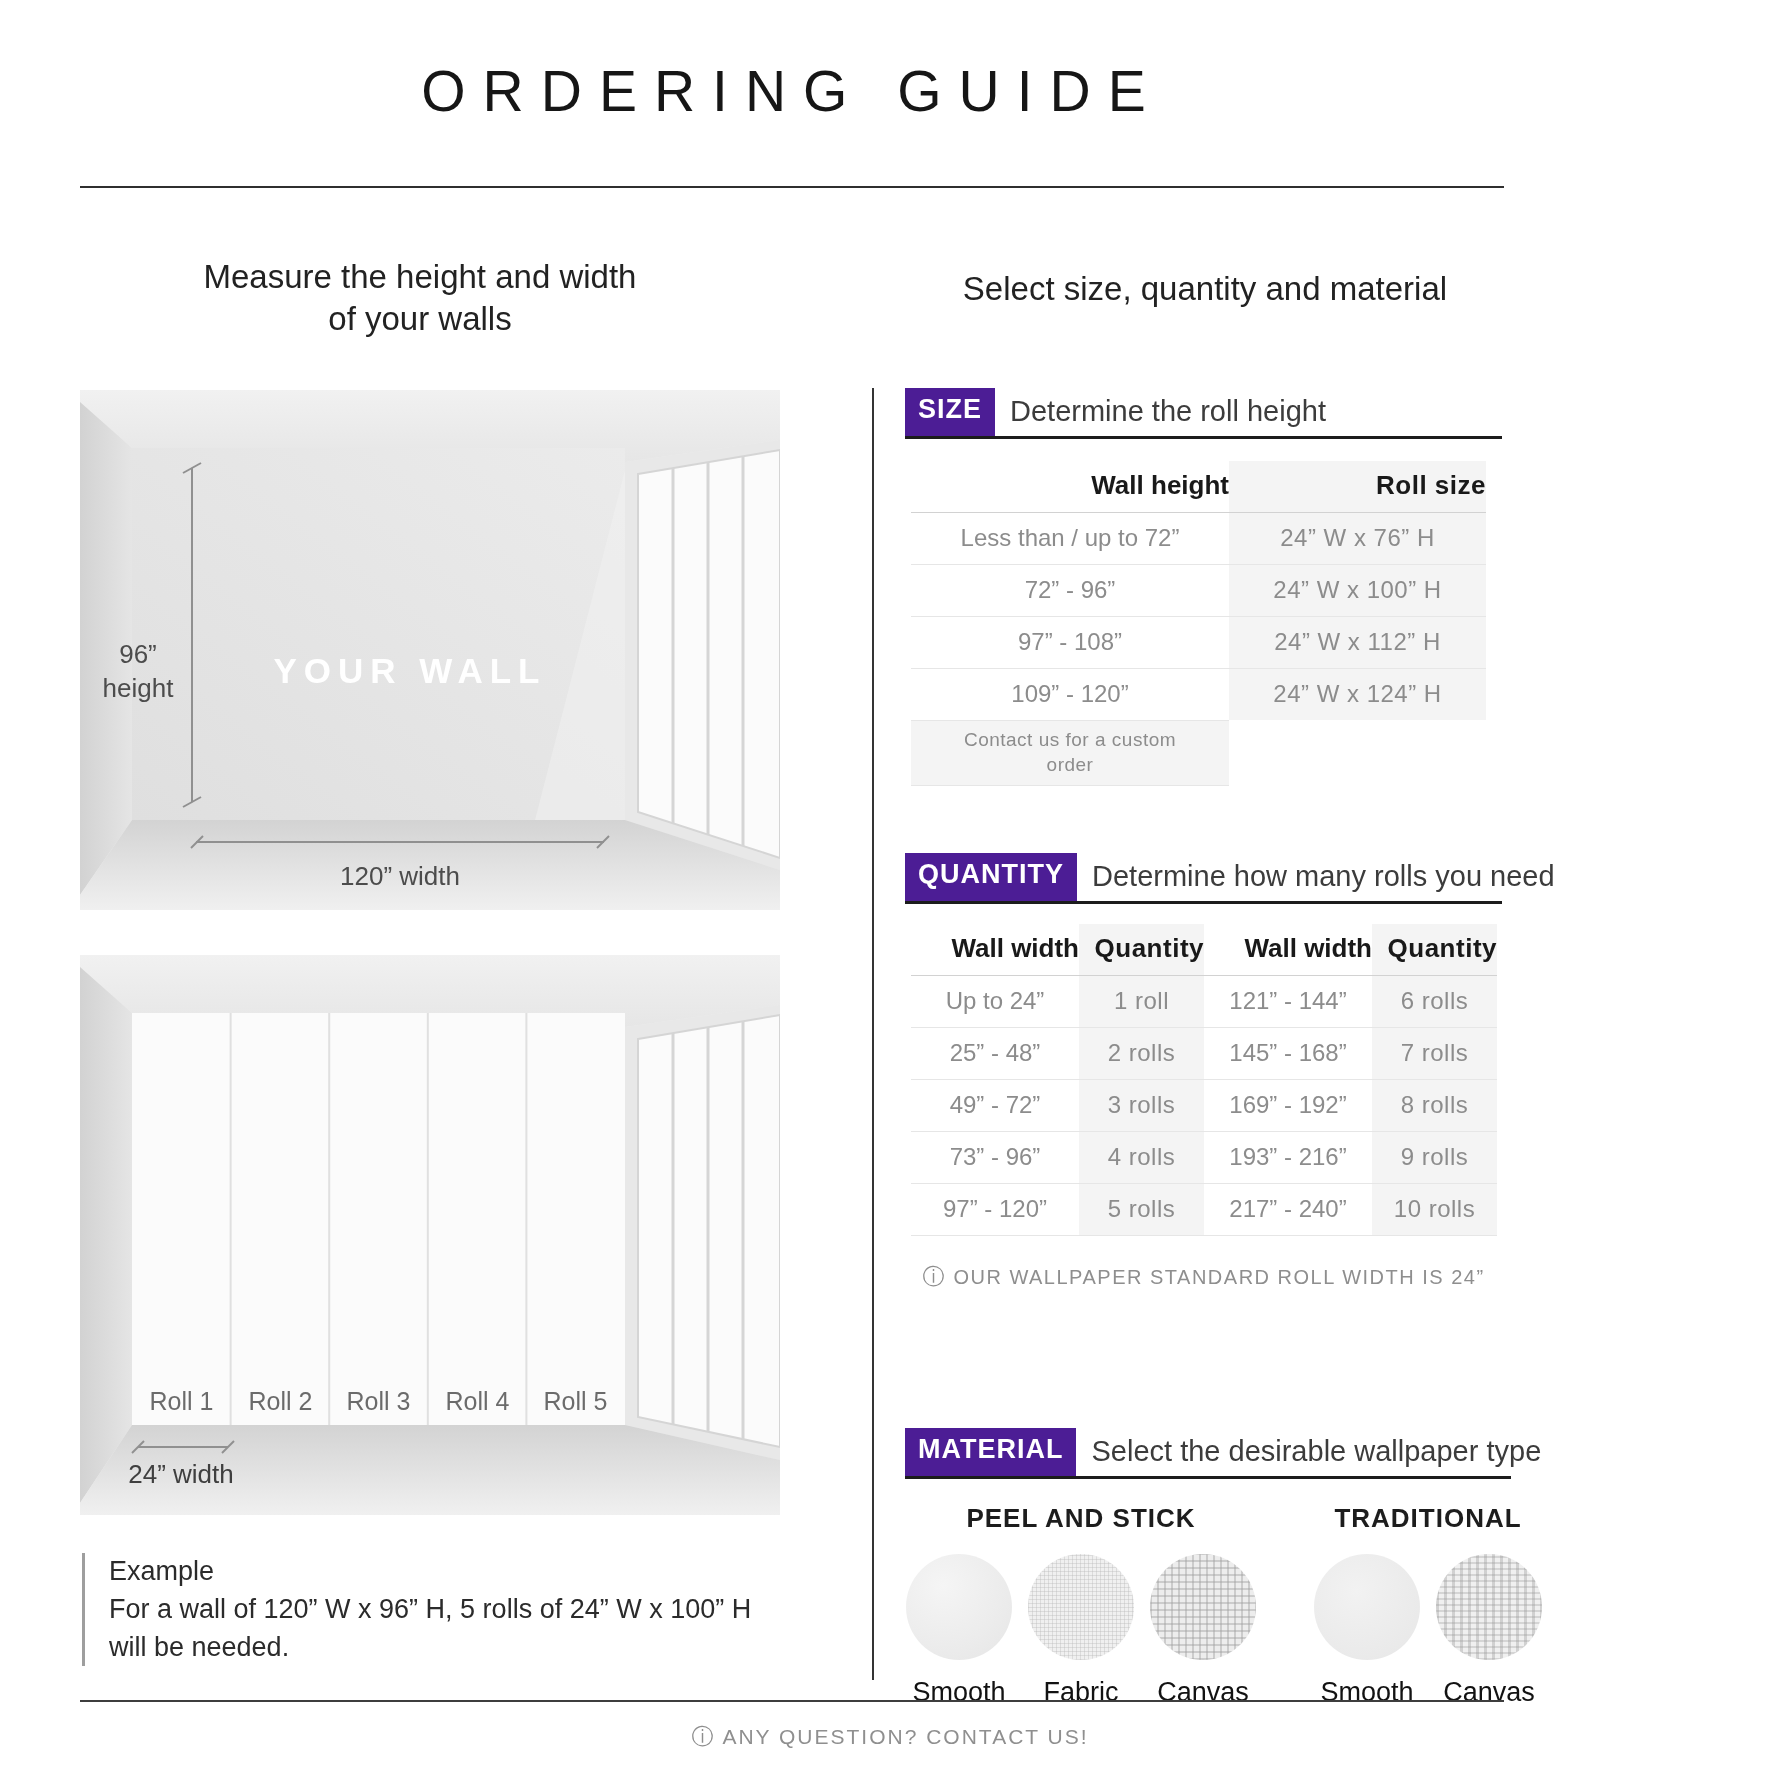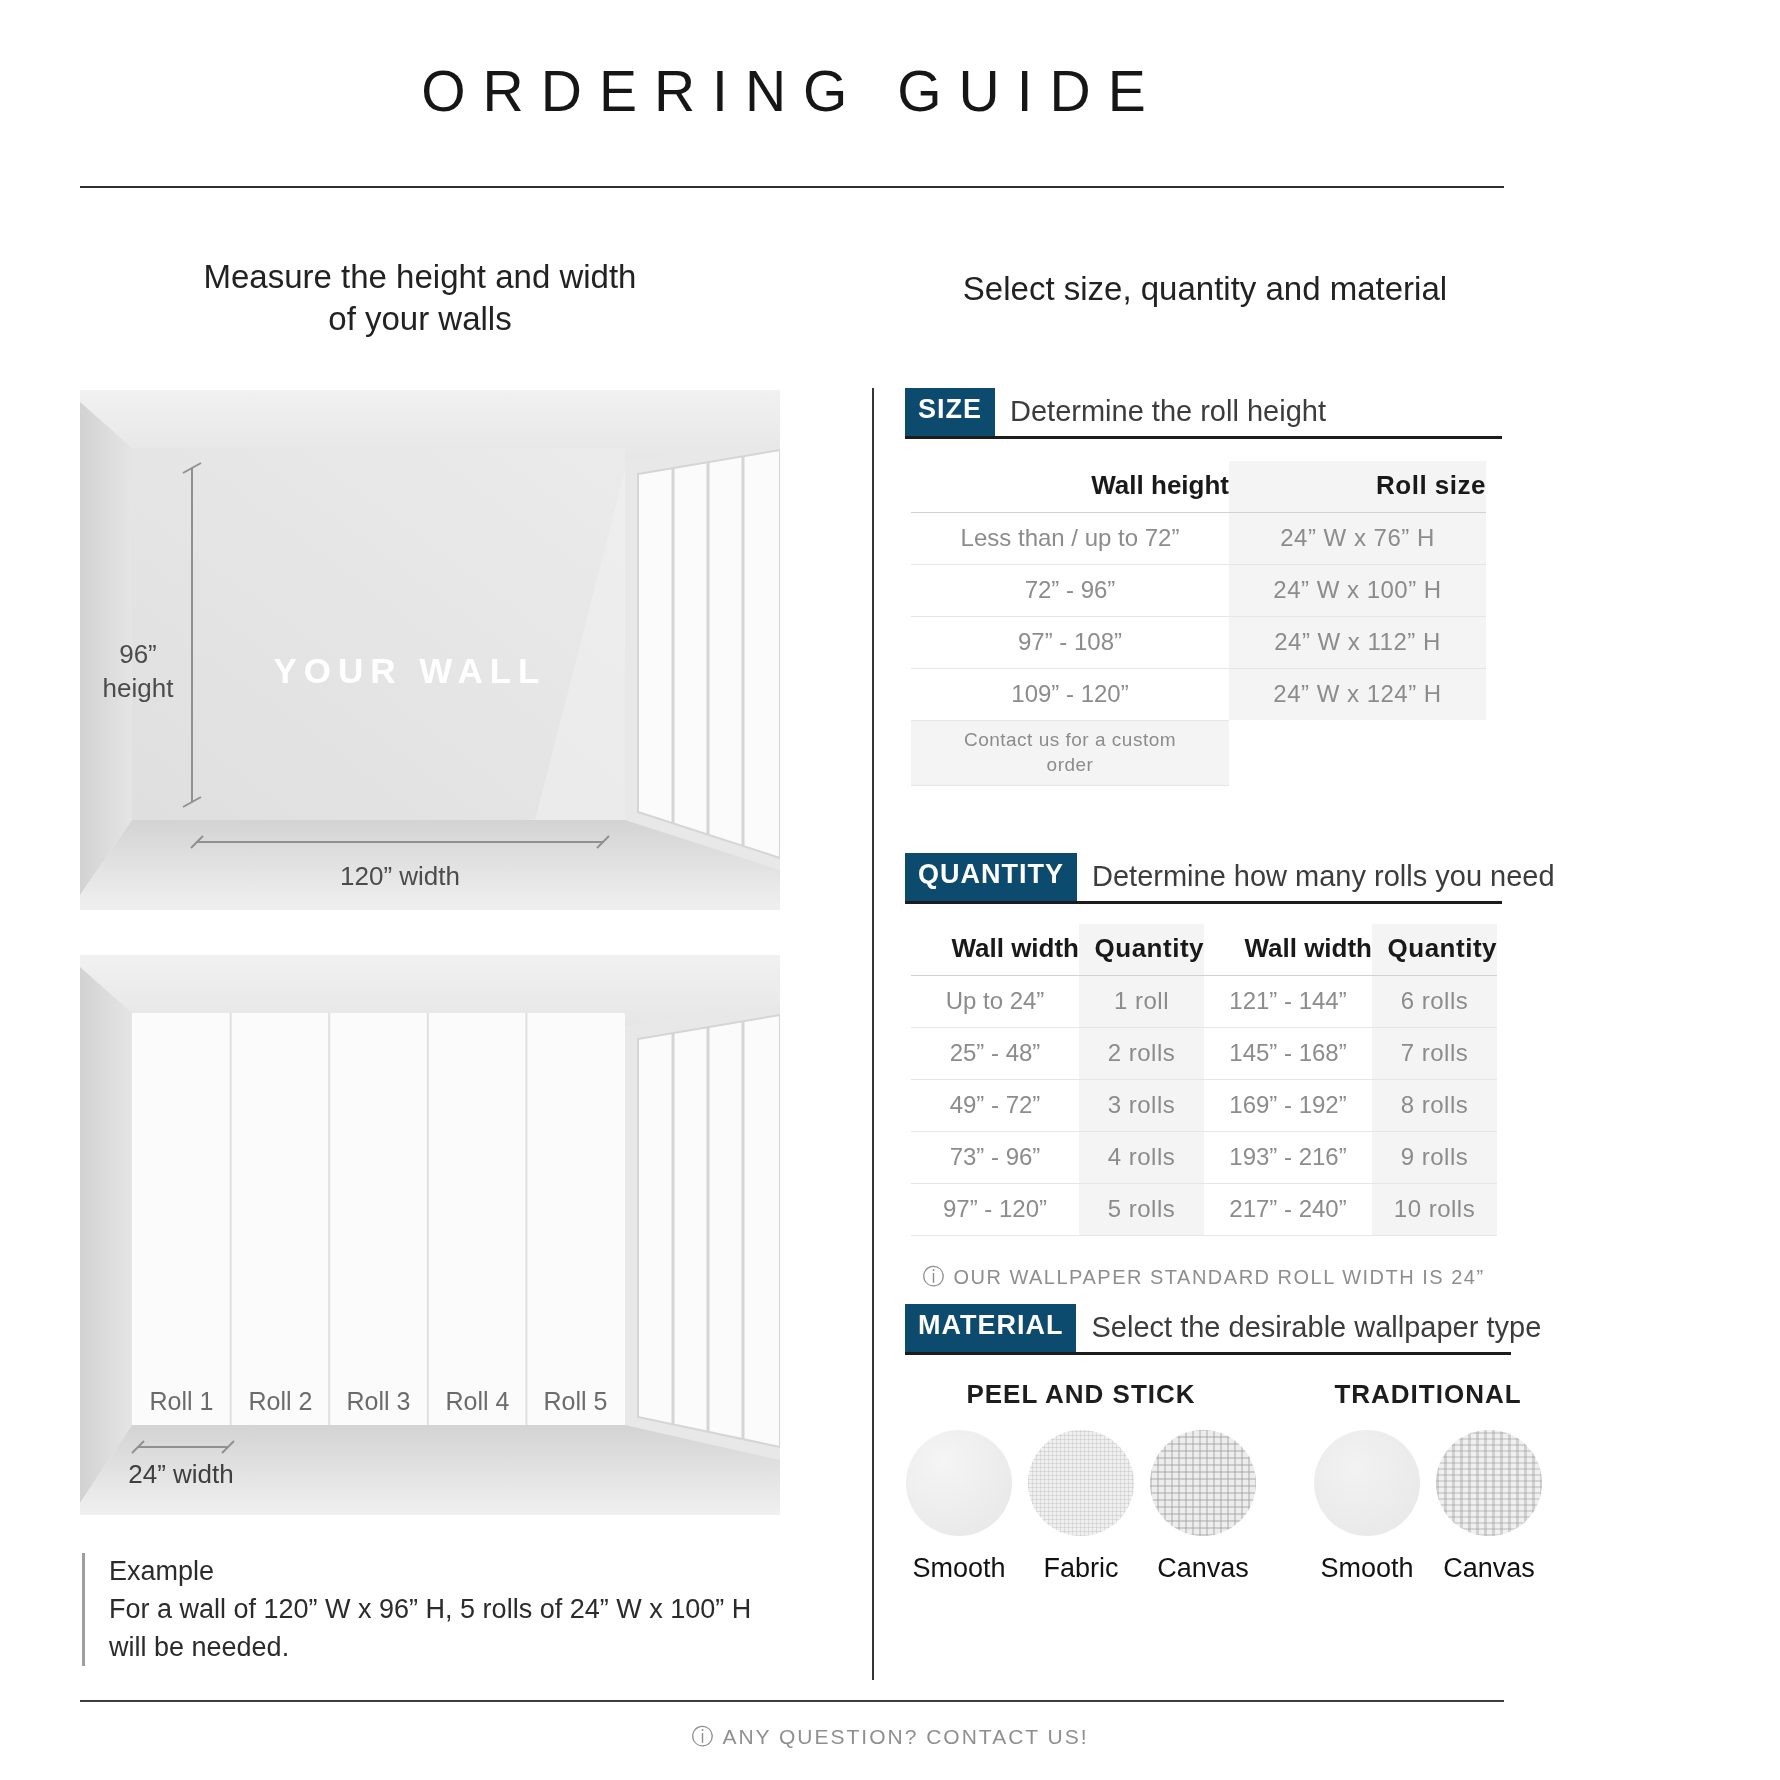--- a/index.html
+++ b/index.html
@@ -43,25 +43,25 @@
   .example {
     position:absolute; top:1553px; left:82px; width:660px;
     border-left:3px solid #9e9e9e; padding-left:24px;
     font-size:27px; color:#2b2b2b; line-height:1.4;
   }
 
   
   .section { position:absolute; left:905px; width:597px; }
   #size-section { top:388px; }
   #quantity-section { top:853px; }
-  #material-section { top:1304px; width:606px; }
+  #material-section { top:1428px; width:606px; }
 
   .sec-head { display:flex; align-items:stretch; border-bottom:3px solid #1c1c1c; }
   .sec-badge {
-    background:#0c4a6e; color:#ffffff; font-size:27px; font-weight:700;
+    background:#4c1d95; color:#ffffff; font-size:27px; font-weight:700;
     letter-spacing:1px; padding:6px 13px 8px;
   }
   .sec-title { font-size:29px; color:#3c3c3c; padding:7px 0 8px 15px; white-space:nowrap; }
 
   
   .tbl { display:grid; margin-top:22px; margin-left:6px; }
   .size-tbl { grid-template-columns:318px 257px; }
   .qty-tbl  { grid-template-columns:168px 125px 168px 125px; margin-top:20px; }
   .th {
     font-size:26px; font-weight:bold; color:#191919; text-align:right;

